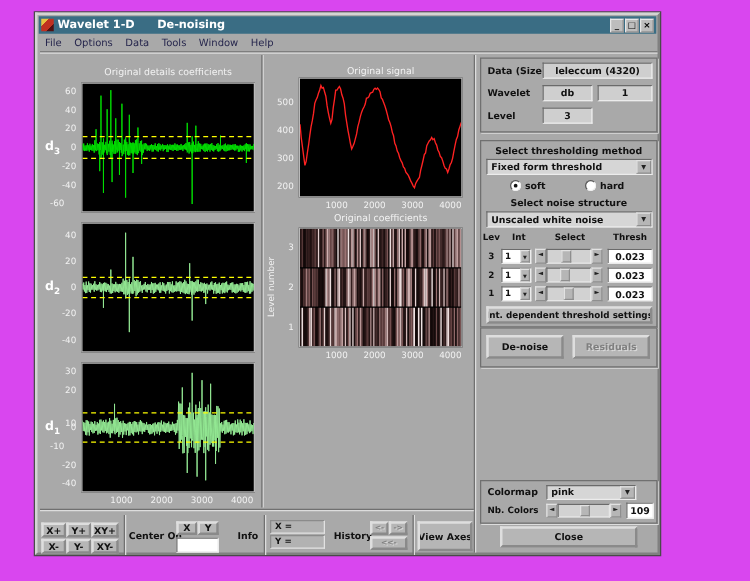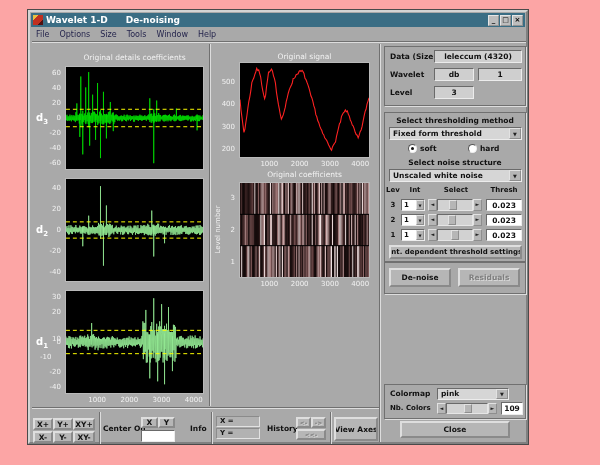--- a/index.html
+++ b/index.html
@@ -1,16 +1,16 @@
 <!DOCTYPE html>
 <html><head>
 <meta charset="utf-8">
 <style>
   html,body{margin:0;padding:0;background:#ffffff;}
-  #canvas{position:relative;width:600px;height:465px;background:#fca5a5;overflow:hidden;
+  #canvas{position:relative;width:600px;height:465px;background:#d946ef;overflow:hidden;
           font-family:"DejaVu Sans",sans-serif;}
   #win{position:absolute;left:28px;top:10px;width:500px;height:434px;background:#a9a9a9;
        border:2px outset #d4d4d4;box-shadow:0 0 0 1px #4a4a4a;box-sizing:border-box;}
   
   .titlebar{position:absolute;left:1px;top:1px;right:1px;height:14px;background:#3a6d84;
             display:flex;align-items:center;color:#fff;font-size:9px;font-weight:bold;}
   .ticon{width:10px;height:10px;margin:0 3px 0 2px;
          background:linear-gradient(135deg,#e8c040 0 30%,#c03020 30% 72%,#501010 72%);}
   .tsep{width:18px;}
   .winbtns{margin-left:auto;display:flex;gap:1px;padding-right:2px;}
@@ -90,21 +90,21 @@
     <div class="winbtns">
       <div class="wbtn">_</div>
       <div class="wbtn">□</div>
       <div class="wbtn">×</div>
     </div>
   </div>
 
   <div class="menubar">
     <span class="mitem">File</span>
     <span class="mitem">Options</span>
-    <span class="mitem">Size</span>
+    <span class="mitem">Data</span>
     <span class="mitem">Tools</span>
     <span class="mitem">Window</span>
     <span class="mitem">Help</span>
   </div>
   <div class="hsep" style="left:2px;width:494px;top:29px"></div>
 
   <div class="vsep" style="left:179px;top:32px;height:362px"></div>
   <div class="vsep" style="left:349px;top:32px;height:398px"></div>
   <div class="hsep" style="left:2px;width:347px;top:395px"></div>
 
@@ -585,21 +585,21 @@
   <div class="vsep" style="left:300px;top:400px;height:32px"></div>
   <div class="b3" style="left:304px;top:405px;width:44px;height:24px">View Axes</div>
 
   <div id="overlay">
         <span class="tick" style="left: 10px; top: 57.4286px; width: 21px; text-align: right;">60</span>
         <span class="tick" style="left: 10px; top: 72.2857px; width: 21px; text-align: right;">40</span>
         <span class="tick" style="left: 10px; top: 87.1429px; width: 21px; text-align: right;">20</span>
         <span class="tick" style="left: 10px; top: 102px; width: 21px; text-align: right;">0</span>
         <span class="tick" style="left: 10px; top: 116.857px; width: 21px; text-align: right;">-20</span>
         <span class="tick" style="left: 10px; top: 131.714px; width: 21px; text-align: right;">-40</span>
-        <span class="tick" style="left: 10px; top: 146.571px; width: 21px; text-align: right;">-60</span>
+        <span class="tick" style="left: 10px; top: 146.571px; width: 21px; text-align: left;">-60</span>
         <span class="tick" style="left: 10px; top: 172.4px; width: 21px; text-align: right;">40</span>
         <span class="tick" style="left: 10px; top: 193.2px; width: 21px; text-align: right;">20</span>
         <span class="tick" style="left: 10px; top: 214px; width: 21px; text-align: right;">0</span>
         <span class="tick" style="left: 10px; top: 234.8px; width: 21px; text-align: right;">-20</span>
         <span class="tick" style="left: 10px; top: 255.6px; width: 21px; text-align: right;">-40</span>
         <span class="tick" style="left: 10px; top: 281.429px; width: 21px; text-align: right;">30</span>
         <span class="tick" style="left: 10px; top: 296.286px; width: 21px; text-align: right;">20</span>
         <span class="tick" style="left: 10px; top: 311.143px; width: 21px; text-align: right; margin-top: 12px;">10</span>
         <span class="tick" style="left: 10px; top: 326px; width: 21px; text-align: right;">0</span>
         <span class="tick" style="left: 10px; top: 340.857px; width: 21px; ">-10</span>

